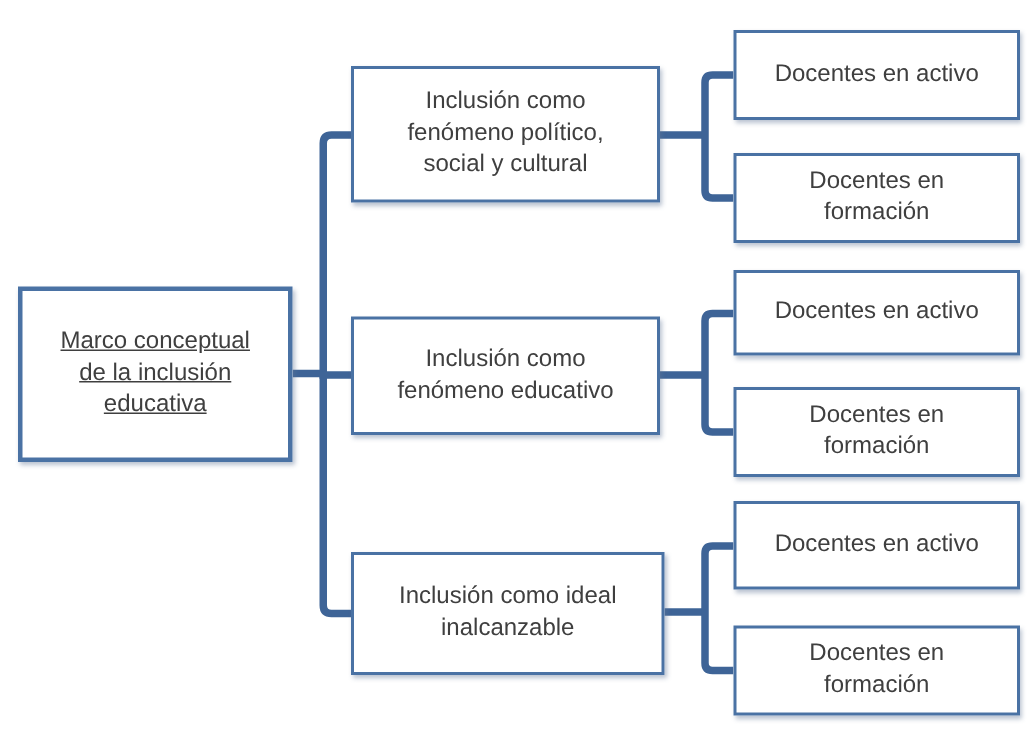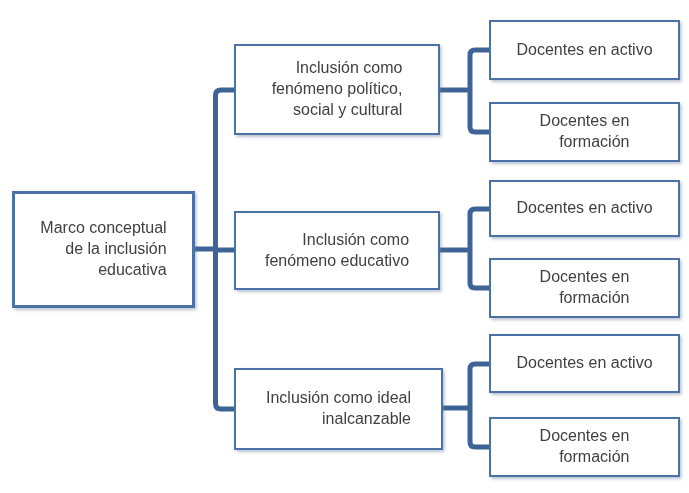--- a/index.html
+++ b/index.html
@@ -26,31 +26,31 @@
     fill: none;
     stroke: var(--line);
     stroke-width: 5;
   }
   .node {
     position: absolute;
     box-sizing: border-box;
     display: flex;
     align-items: center;
     justify-content: center;
-    text-align: right;
+    text-align: center;
     background: var(--fill);
     border: 2.5px solid var(--border);
     box-shadow: 1.5px 2px 3px rgba(100, 120, 150, 0.45);
     color: var(--text);
     font-size: 16px;
     line-height: 1.3;
     white-space: pre-line;
     padding: 0 8px;
   }
-  .node--root { border-width: 3px; }
+  .node--root { border-width: 3px; text-decoration: underline; }
 </style>
 </head>
 <body>
 
 <div class="canvas">
 
   <svg class="connectors" viewBox="0 0 689 493" aria-hidden="true">
     <path d="M195 249 L218 249" stroke="#3E6497"></path>
     <path d="M234 90 L221 90 Q215.5 90 215.5 95.5 L215.5 403.5 Q215.5 409 221 409 L234 409" stroke="#3E6497"></path>
     <path d="M213 250 L234 250" stroke="#3E6497"></path>

